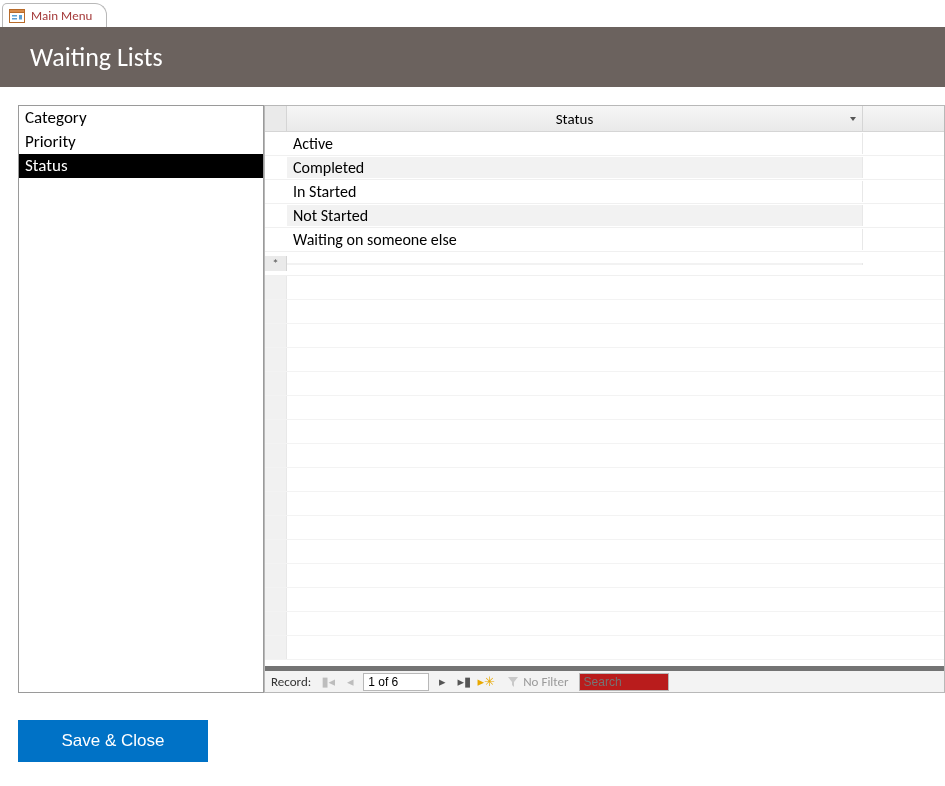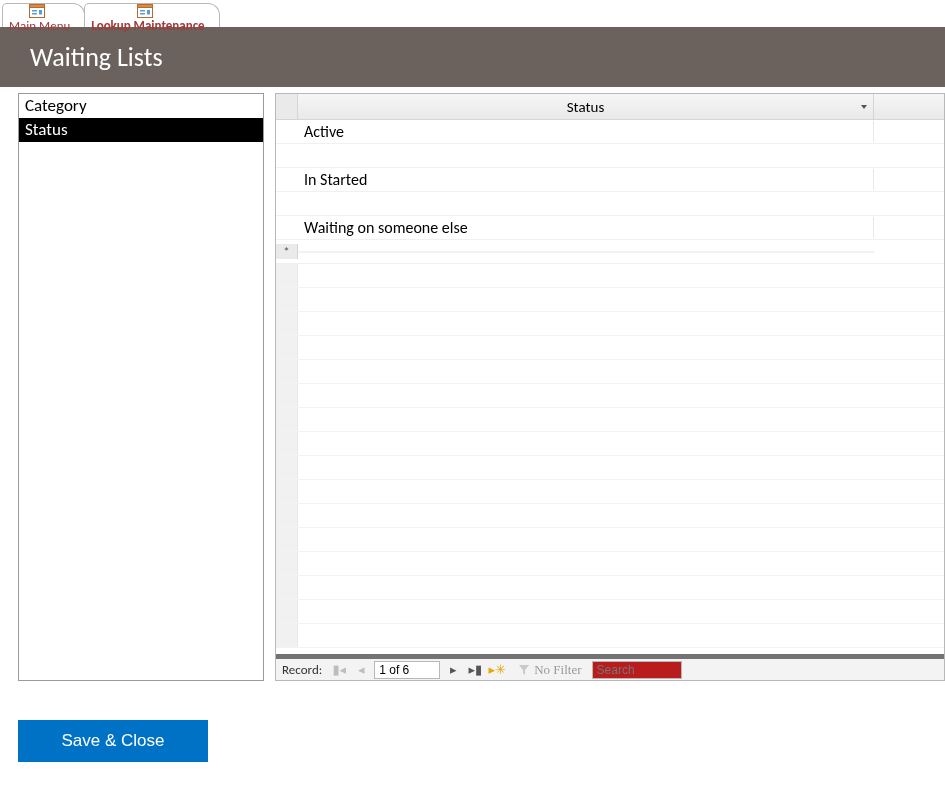--- a/index.html
+++ b/index.html
@@ -26,21 +26,20 @@
     padding: 0 14px 0 6px;
     border: 1px solid #b8b8b8;
     border-bottom: none;
     border-top-left-radius: 5px;
     border-top-right-radius: 12px;
     background: #fff;
     font-size: 13px;
     color: #a43a3a;
     cursor: pointer;
     margin-right: -1px;
-    flex-direction: column;
   }
   .tab.active {
     font-weight: bold;
     color: #a43a3a;
   }
   .tab .form-icon {
     margin-right: 6px;
     width: 16px;
     height: 14px;
   }
@@ -49,22 +48,22 @@
     color: #fff;
     font-size: 26px;
     font-weight: 300;
     padding: 12px 0 12px 30px;
     height: 60px;
     display: flex;
     align-items: center;
   }
   .workarea {
     display: flex;
-    padding: 6px 0 0 18px;
-    gap: 11px;
+    padding: 18px 0 0 18px;
+    gap: 0;
     height: 598px;
   }
   .list-pane {
     width: 246px;
     height: 588px;
     border: 1px solid #9a9a9a;
     background: #fff;
     font-size: 17px;
   }
   .list-item {
@@ -185,21 +184,20 @@
     padding: 0 4px;
     text-align: left;
   }
   .new-rec { color: #e8a800; }
   .filter {
     display: flex;
     align-items: center;
     gap: 4px;
     margin-left: 8px;
     color: #9a9a9a;
-    font-family: Liberation Serif, serif;
   }
   .search-box {
     width: 90px;
     height: 18px;
     border: 1px solid #b8b8b8;
     background: #b91c1c;
     font-size: 12px;
     padding: 0 4px;
     margin-left: 6px;
   }
@@ -229,71 +227,62 @@
       <svg viewBox="0 0 16 14">
           <rect x="0.5" y="0.5" width="15" height="13" fill="#fff" stroke="#b86b2a"></rect>
           <rect x="0.5" y="0.5" width="15" height="3" fill="#d88b4a" stroke="#b86b2a"></rect>
           <rect x="3" y="6" width="5" height="1.5" fill="#5a9fd4"></rect>
           <rect x="3" y="9" width="5" height="1.5" fill="#5a9fd4"></rect>
           <rect x="10" y="6" width="3" height="4.5" fill="#5a9fd4"></rect>
         </svg>
     </span>
     <span>Main Menu</span>
   </div>
-  <div class="tab active">
-    <span class="form-icon">
-      <svg viewBox="0 0 16 14">
-          <rect x="0.5" y="0.5" width="15" height="13" fill="#fff" stroke="#b86b2a"></rect>
-          <rect x="0.5" y="0.5" width="15" height="3" fill="#d88b4a" stroke="#b86b2a"></rect>
-          <rect x="3" y="6" width="5" height="1.5" fill="#5a9fd4"></rect>
-          <rect x="3" y="9" width="5" height="1.5" fill="#5a9fd4"></rect>
-          <rect x="10" y="6" width="3" height="4.5" fill="#5a9fd4"></rect>
-        </svg>
-    </span>
-    <span>Lookup Maintenance</span>
-  </div>
 </div>
 
 <div class="banner">
   <span>Waiting Lists</span>
 </div>
 
 <div class="workarea">
 
   <div class="list-pane" id="listPane">
       <div class="list-item">Category</div>
+      <div class="list-item">Priority</div>
       <div class="list-item selected">Status</div>
     </div>
 
   <div class="grid-pane">
     <div class="grid-header">
       <div class="row-sel-head"></div>
       <div class="col-head">
         <span>Status</span>
         <span class="drop"></span>
       </div>
       <div class="rest" style="background:linear-gradient(#f6f6f6,#e9e9e9);border-right:none;"></div>
     </div>
     <div class="grid-body" id="gridBody">
         <div class="grid-row">
           <div class="row-sel"></div>
           <div class="cell">Active</div>
           <div class="rest"></div>
         </div>
         <div class="grid-row">
           <div class="row-sel"></div>
+          <div class="cell">Completed</div>
           <div class="rest"></div>
         </div>
         <div class="grid-row">
           <div class="row-sel"></div>
           <div class="cell">In Started</div>
           <div class="rest"></div>
         </div>
         <div class="grid-row">
           <div class="row-sel"></div>
+          <div class="cell">Not Started</div>
           <div class="rest"></div>
         </div>
         <div class="grid-row">
           <div class="row-sel"></div>
           <div class="cell">Waiting on someone else</div>
           <div class="rest"></div>
         </div>
         <div class="grid-row">
           <div class="row-sel">*</div>
           <div class="cell"></div>

